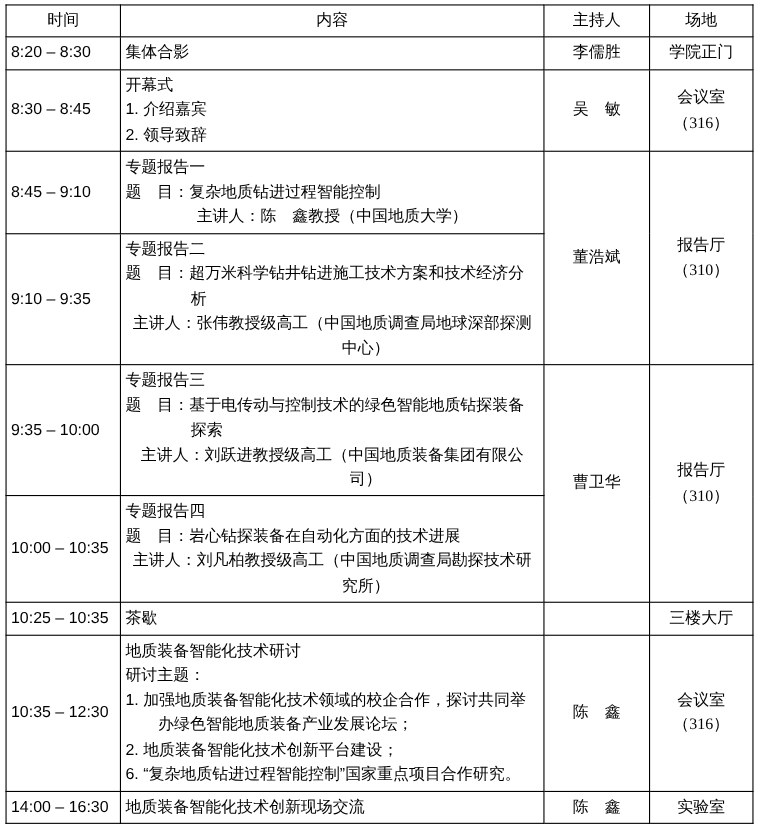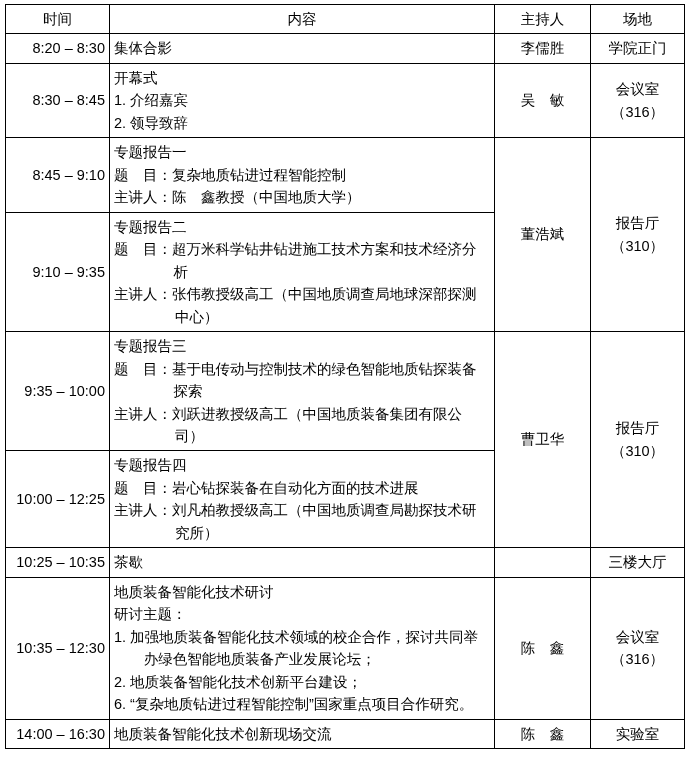--- a/index.html
+++ b/index.html
@@ -33,21 +33,21 @@
   col.c-host  { width: 96px; }
   col.c-venue { width: 94px; }
 
   .hdr {
     text-align: center;
     font-size: 15.5px;
     padding: 7px 4px;
     margin-top: 17px;
   }
   .time {
-    text-align: right;
+    text-align: left;
     font-size: 14px;
     white-space: nowrap;
   }
   .host, .venue {
     text-align: center;
     font-size: 14.5px;
     margin-top: 40px;
   }
   .content {
     text-align: left;
@@ -67,22 +67,23 @@
     padding-left: 1.3em;
     text-indent: -1.3em;
   }
   .content .line.hang {
     padding-left: 4.1em;
     text-indent: -4.1em;
   }
   .content .line.hang-name {
     padding-left: 4.2em;
     text-indent: -4.2em;
-  }
-  .venue .v2 { display: block; }
+    text-align: center;
+  }
+  .venue .v2 { display: block; font-family: Liberation Serif, serif; }
 </style>
 </head>
 <body>
 
 <table id="schedule-table">
   <colgroup>
     <col class="c-time">
       <col class="c-cont">
       <col class="c-host">
       <col class="c-venue">
@@ -153,21 +154,21 @@
         <span class="line hang-name">主讲人：刘跃进教授级高工（中国地质装备集团有限公司）</span>
       </td>
       <td class="host" rowspan="2">曹卫华</td>
       <td class="venue" rowspan="2">
         <span class="v1">报告厅</span>
         <span class="v2">（310）</span>
       </td>
     </tr>
 
     <tr>
-      <td class="time">10:00 – 12:25</td>
+      <td class="time">10:00 – 10:35</td>
       <td class="content">
         <span class="line">专题报告四</span>
         <span class="line hang">题　目：岩心钻探装备在自动化方面的技术进展</span>
         <span class="line hang-name">主讲人：刘凡柏教授级高工（中国地质调查局勘探技术研究所）</span>
       </td>
     </tr>
 
     <tr>
       <td class="time">10:25 – 10:35</td>
       <td class="content">

